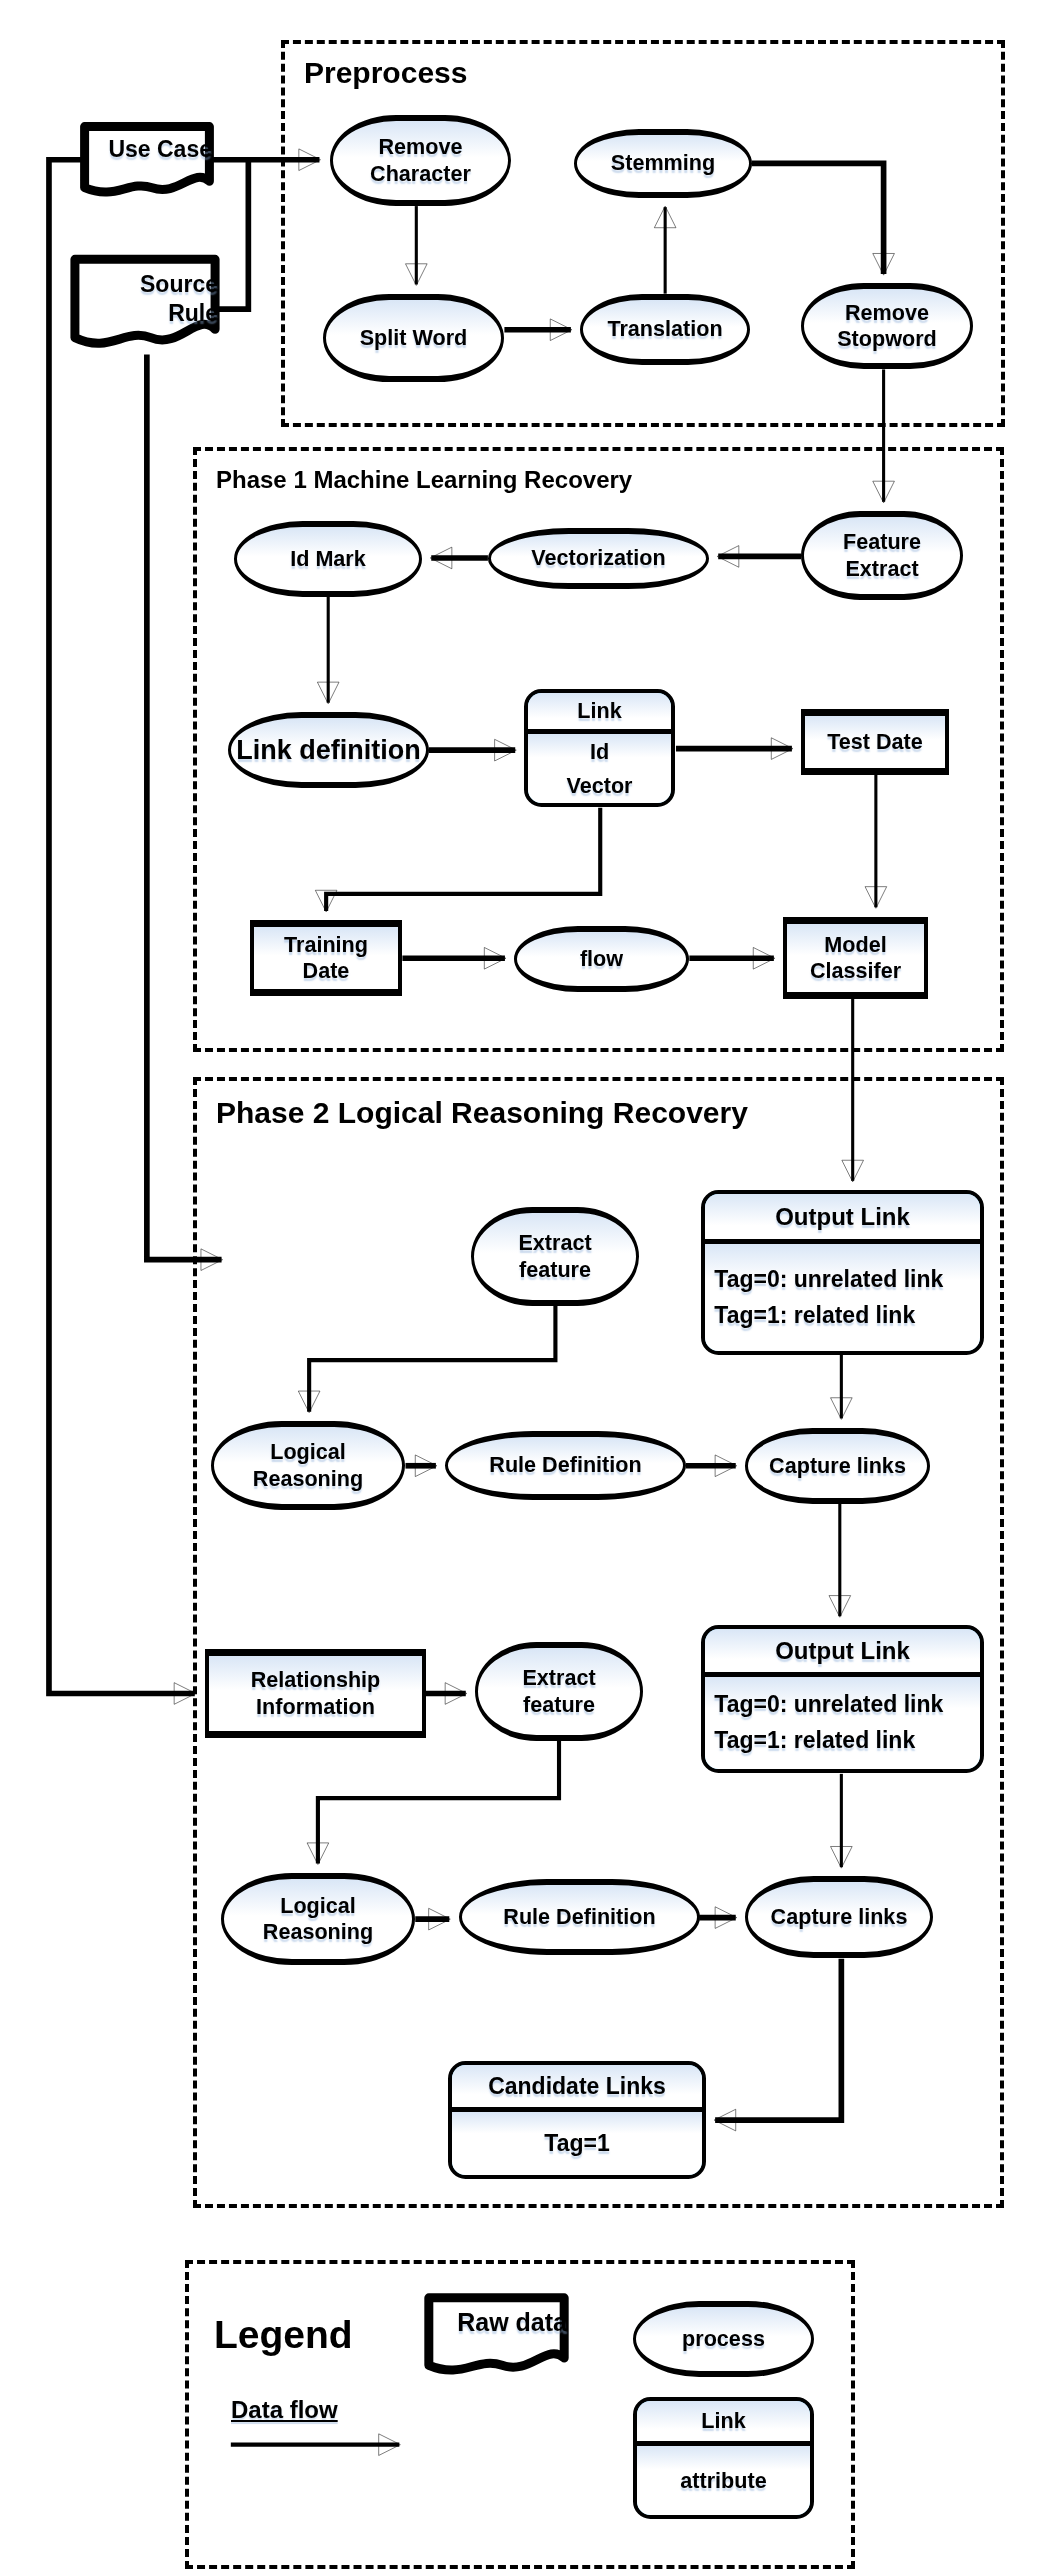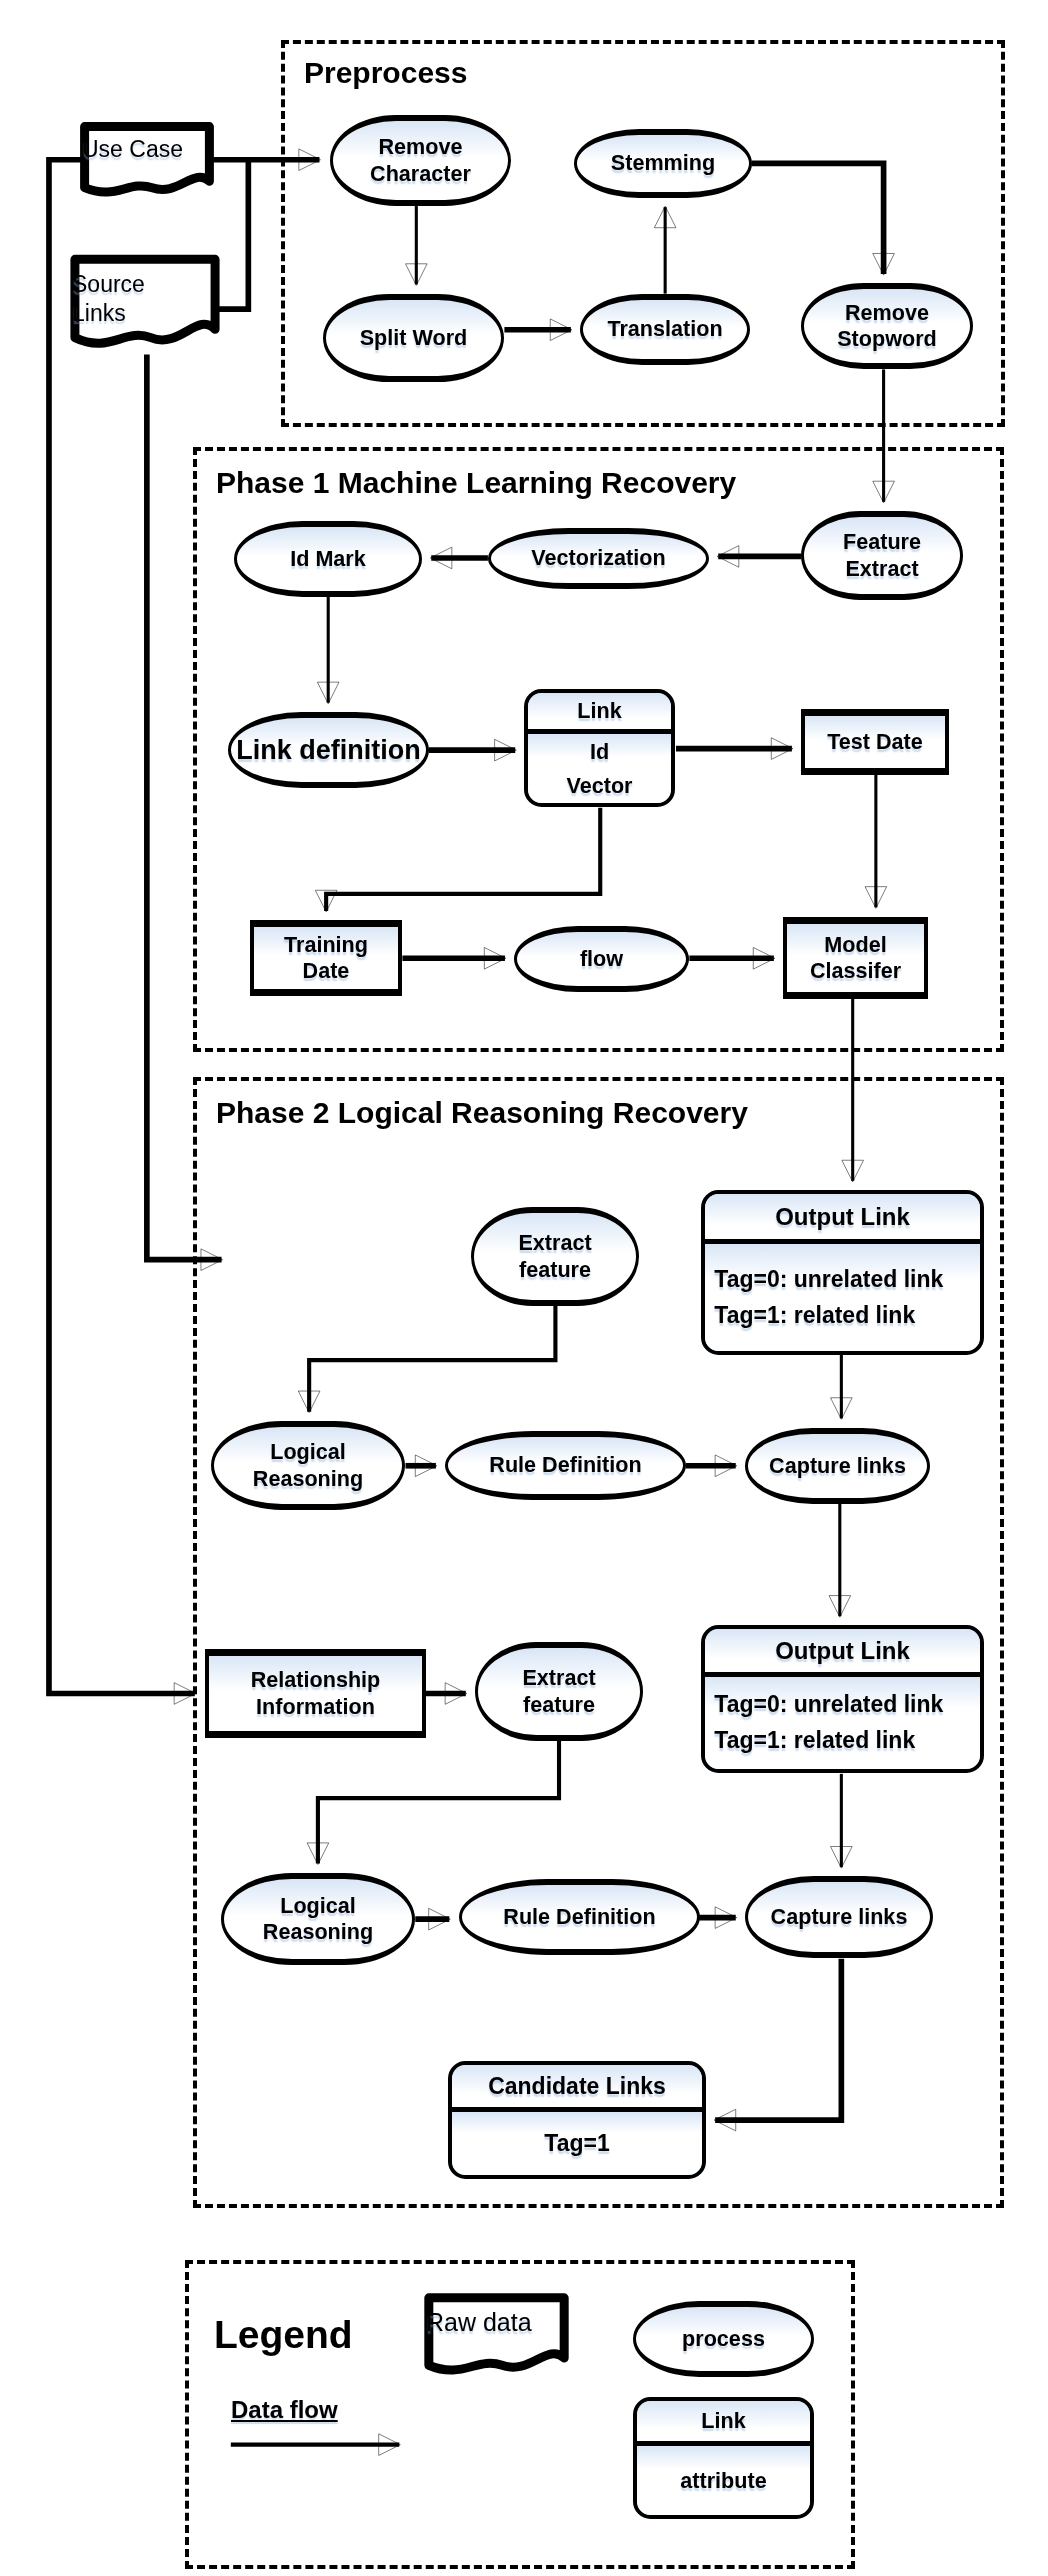--- a/index.html
+++ b/index.html
@@ -53,21 +53,21 @@
     background:linear-gradient(180deg,#d9e6f6 0%,#ffffff 34%);
     white-space:pre-line; font-weight:700; line-height:1.55;
   }
   .bod.left   { align-items:flex-start; text-align:left; padding:0 9.3px; }
   .bod.center { align-items:center; text-align:center; }
   
   .doc { position:absolute; z-index:2; }
   .doc svg { position:absolute; left:0; top:0; width:100%; height:100%; overflow:visible; }
   .doc .doc-label {
     position:absolute; left:0; right:0; top:14%;
-    text-align:left; font-weight:400; white-space:pre-line; line-height:1.25;
+    text-align:right; font-weight:700; white-space:pre-line; line-height:1.25;
     text-shadow:0 2.6px 1.5px rgba(140,172,216,0.45);
   }
   .legend-box { border-style:dashed; }
   .plain-label { position:absolute; z-index:2; font-weight:700; white-space:nowrap;
     text-shadow:0 2.1px 1.5px rgba(140,172,216,0.4); }
 </style>
 </head>
 <body>
 
 <div class="canvas">
@@ -108,41 +108,41 @@
     <path class="w10" d="M 1357 3722 H 1428" marker-end="url(#arr)"></path>
     <path class="w6" d="M 1633 3443 V 3624" marker-end="url(#arr)"></path>
     <path class="w10" d="M 1633 3802 V 4115 H 1388" marker-end="url(#arr)"></path>
     <path class="w8" d="M 448 4745 H 775" marker-end="url(#arr)"></path>
   </svg>
 
   <div class="group" style="left:281px; top:40px; width:724px; height:387px;"></div>
   <div class="group-title" style="left:304px; top:56px; font-size:30px;">Preprocess</div>
 
   <div class="group" style="left:193px; top:447px; width:811px; height:605px;"></div>
-  <div class="group-title" style="left:216px; top:466px; font-size:30px;">Phase 1 Machine Learning Recovery</div>
+  <div class="group-title" style="left:216px; top:466px; font-size:24px;">Phase 1 Machine Learning Recovery</div>
 
   <div class="group" style="left:193px; top:1077px; width:811px; height:1131px;"></div>
   <div class="group-title" style="left:216px; top:1096px; font-size:30px;">Phase 2 Logical Reasoning Recovery</div>
 
   <div class="group legend-box" style="left:185px; top:2260px; width:670px; height:309px;"></div>
   <div class="group-title" style="left:214px; top:2313px; font-size:39px;">Legend</div>
 
   <div class="doc" style="left:82px; top:124px; width:130px; height:78px; font-size:23px;">
     <svg viewBox="0 0 200 120" preserveAspectRatio="none">
       <path d="M4 4 H196 V88 C172 66 148 112 108 98 C72 86 52 118 4 98 Z" fill="#ffffff" stroke="#000" stroke-width="9" vector-effect="non-scaling-stroke" stroke-linejoin="round"></path>
     </svg>
     <div class="doc-label">Use Case</div>
   </div>
 
   <div class="doc" style="left:72px; top:256px; width:146px; height:100px; font-size:23px;">
     <svg viewBox="0 0 200 120" preserveAspectRatio="none">
       <path d="M4 4 H196 V88 C172 66 148 112 108 98 C72 86 52 118 4 98 Z" fill="#ffffff" stroke="#000" stroke-width="9" vector-effect="non-scaling-stroke" stroke-linejoin="round"></path>
     </svg>
     <div class="doc-label">Source
-Links</div>
+Rule</div>
   </div>
 
   <div class="node process" style="left:330px; top:115px; width:181px; height:91px; font-size:21.6px;">Remove
 Character</div>
   <div class="node process" style="left:574px; top:129px; width:178px; height:69px; font-size:21.6px;">Stemming</div>
   <div class="node process" style="left:323px; top:294px; width:181px; height:88px; font-size:21.6px;">Split Word</div>
   <div class="node process" style="left:580px; top:294px; width:170px; height:71px; font-size:21.6px;">Translation</div>
   <div class="node process" style="left:801px; top:283px; width:172px; height:86px; font-size:21.6px;">Remove
 Stopword</div>
 

